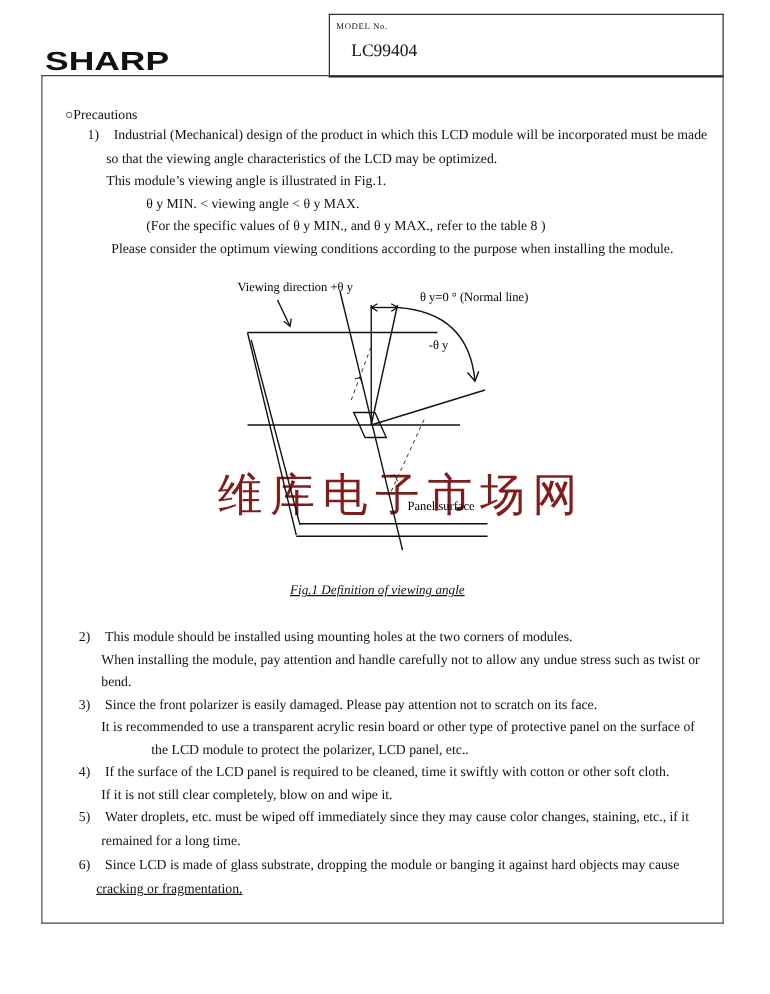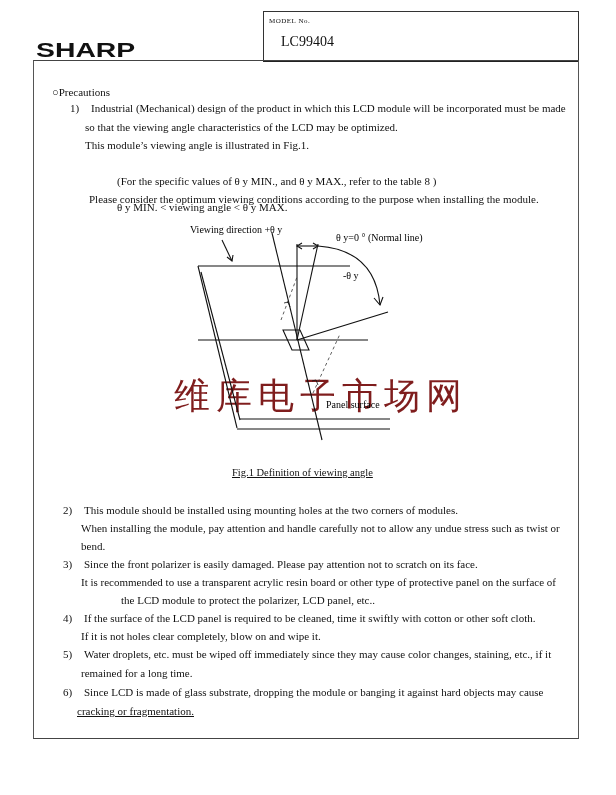--- a/index.html
+++ b/index.html
@@ -53,21 +53,21 @@
 <div class="frame"></div>
 
 <div class="watermark">维库电子市场网</div>
 
 <div class="t" style="left:52px; top:86px;">○Precautions</div>
 
 <div class="num" style="left:70px; top:102px;">1)</div>
 <div class="t" style="left:91px; top:102px;">Industrial (Mechanical) design of the product in which this LCD module will be incorporated must be made</div>
 <div class="t" style="left:85px; top:121px;">so that the viewing angle characteristics of the LCD may be optimized.</div>
 <div class="t" style="left:85px; top:139px;">This module’s viewing angle is illustrated in Fig.1.</div>
-<div class="t" style="left:117px; top:157px;margin-top:44px;">θ  y MIN. &lt; viewing angle &lt; θ  y MAX.</div>
+<div class="t" style="left:117px; top:157px;">θ  y MIN. &lt; viewing angle &lt; θ  y MAX.</div>
 <div class="t" style="left:117px; top:175px;">(For the specific values of  θ  y MIN., and  θ  y MAX., refer to the table 8 )</div>
 <div class="t" style="left:89px; top:193px;">Please consider the optimum viewing conditions according to the purpose when installing the module.</div>
 
 <svg class="fig" width="616" height="795">
   <g stroke="#111" stroke-width="1.1" fill="none">
 
     <line x1="198" y1="266" x2="350" y2="266"></line>
 
     <line x1="198" y1="266" x2="237" y2="428"></line>
     <line x1="201" y1="272" x2="240" y2="420"></line>
@@ -104,35 +104,35 @@
   <g stroke="#111" stroke-width="0.8" fill="none">
     <polyline points="284,303 288,302 290,307"></polyline>
     <polyline points="312,381 316,380 318,385"></polyline>
   </g>
   <text x="190" y="233" class="fl">Viewing direction +θ  y</text>
   <text x="336" y="241" class="fl">θ  y=0  °  (Normal line)</text>
   <text x="343" y="279" class="fl">-θ  y</text>
   <text x="326" y="408" class="fl">Panel surface</text>
 </svg>
 
-<div class="t caption" style="left:232px; top:466px; font-size:10.5px;">Fig.1 Definition of viewing angle</div>
+<div class="t caption" style="left:232px; top:466px; font-size:10.5px;font-style:italic;">Fig.1 Definition of viewing angle</div>
 
 <div class="num" style="left:63px; top:504px;">2)</div>
 <div class="t" style="left:84px; top:504px;">This module should be installed using mounting holes at the two corners of modules.</div>
 <div class="t" style="left:81px; top:522px;">When installing the module, pay attention and handle carefully not to allow any undue stress such as twist or</div>
 <div class="t" style="left:81px; top:540px;">bend.</div>
 
 <div class="num" style="left:63px; top:558px;">3)</div>
 <div class="t" style="left:84px; top:558px;">Since the front polarizer is easily damaged. Please pay attention not to scratch on its face.</div>
 <div class="t" style="left:81px; top:576px;">It is recommended to use a transparent acrylic resin board or other type of protective panel on the surface of</div>
 <div class="t" style="left:81px; top:594px;margin-left:40px;">the LCD module to protect the polarizer, LCD panel, etc..</div>
 
 <div class="num" style="left:63px; top:612px;">4)</div>
 <div class="t" style="left:84px; top:612px;">If the surface of the LCD panel is required to be cleaned, time it swiftly with cotton or other soft cloth.</div>
-<div class="t" style="left:81px; top:630px;">If it is not holes clear completely, blow on and wipe it.</div>
+<div class="t" style="left:81px; top:630px;">If it is not still clear completely, blow on and wipe it.</div>
 
 <div class="num" style="left:63px; top:648px;">5)</div>
 <div class="t" style="left:84px; top:648px;">Water droplets, etc. must be wiped off immediately since they may cause color changes, staining, etc.,    if it</div>
 <div class="t" style="left:81px; top:667px;">remained for a long time.</div>
 
 <div class="num" style="left:63px; top:686px;">6)</div>
 <div class="t" style="left:84px; top:686px;">Since LCD is made of glass substrate, dropping the module or banging it against hard objects may cause</div>
 <div class="t" style="left:77px; top:705px;text-decoration:underline;">cracking or fragmentation.</div>
 
 </body></html>

